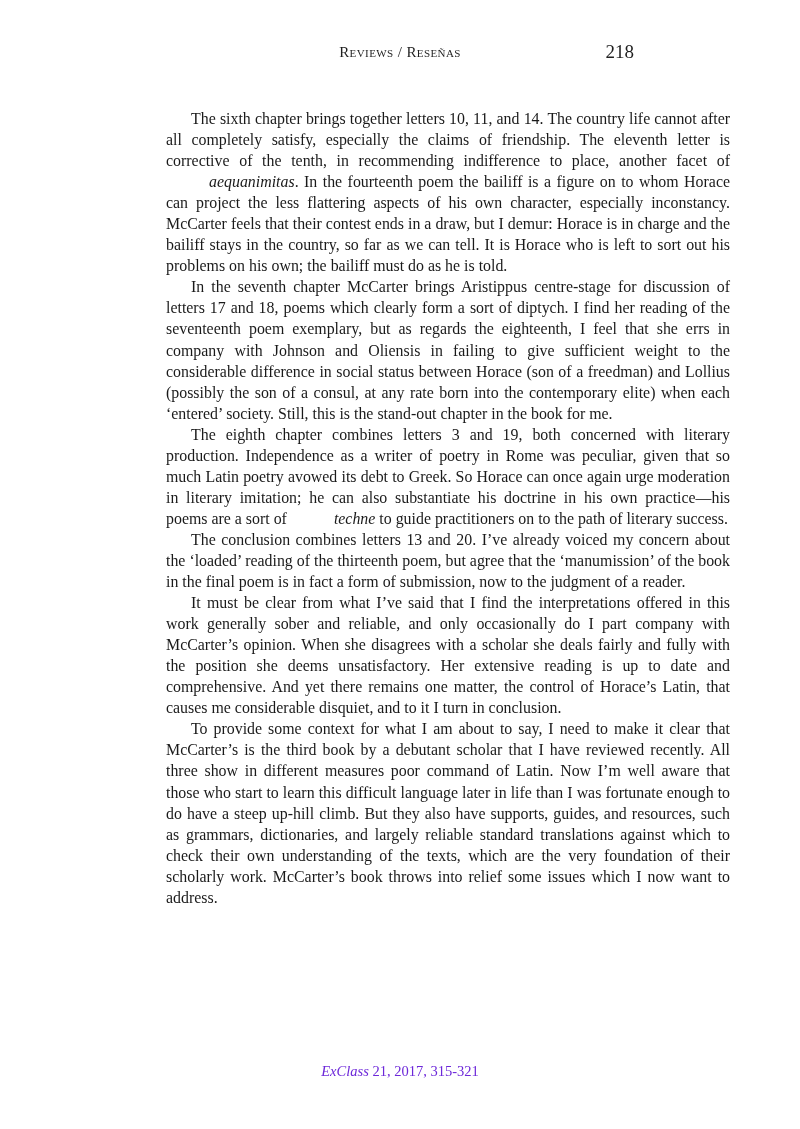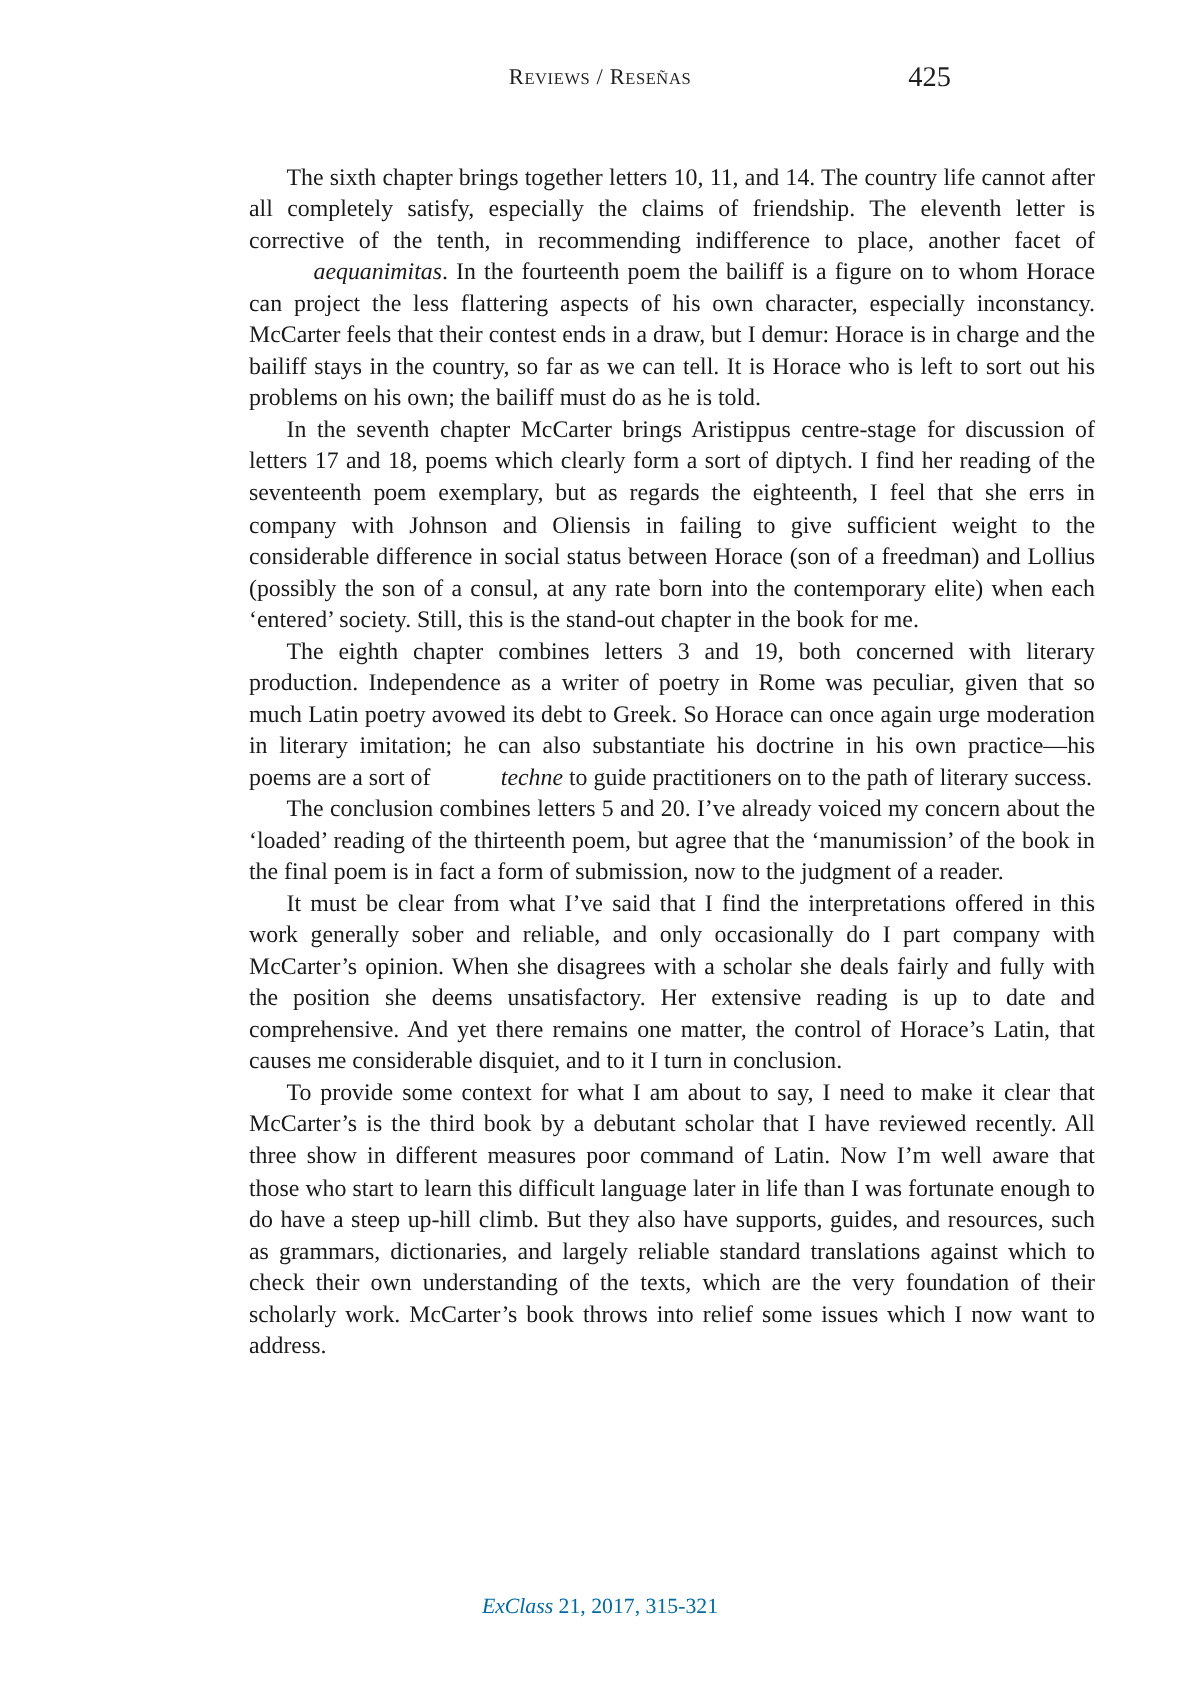--- a/index.html
+++ b/index.html
@@ -68,42 +68,42 @@
   }
 
   
   .footer {
     position: absolute;
     left: 118px;
     right: 118px;
     top: 1063px;
     text-align: center;
     font-size: 14.5px;
-    color: #0369a1;
+    color: #6d28d9;
   }
   .footer .jrnl {
     font-style: italic;
   }
 </style>
 </head>
 <body>
 
 <div class="page">
 
   <div class="running-head">
     <div class="running-head-title">Reviews / Reseñas</div>
-    <div class="running-head-folio">425</div>
+    <div class="running-head-folio">218</div>
   </div>
 
   <div class="textblock">
 
   <p class="para">The sixth chapter brings together letters 10, 11, and 14. The country life cannot after all completely satisfy, especially the claims of friendship. The eleventh letter is corrective of the tenth, in recommending indifference to place, another facet of <i>aequanimitas</i>. In the fourteenth poem the bailiff is a figure on to whom Horace can project the less flattering aspects of his own character, especially inconstancy. McCarter feels that their contest ends in a draw, but I demur: Horace is in charge and the bailiff stays in the country, so far as we can tell. It is Horace who is left to sort out his problems on his own; the bailiff must do as he is told.</p>
       <p class="para">In the seventh chapter McCarter brings Aristippus centre-stage for discussion of letters 17 and 18, poems which clearly form a sort of diptych. I find her reading of the seventeenth poem exemplary, but as regards the eighteenth, I feel that she errs in company with Johnson and Oliensis in failing to give sufficient weight to the considerable difference in social status between Horace (son of a freedman) and Lollius (possibly the son of a consul, at any rate born into the contemporary elite) when each ‘entered’ society. Still, this is the stand-out chapter in the book for me.</p>
       <p class="para">The eighth chapter combines letters 3 and 19, both concerned with literary production. Independence as a writer of poetry in Rome was peculiar, given that so much Latin poetry avowed its debt to Greek. So Horace can once again urge moderation in literary imitation; he can also substantiate his doctrine in his own practice—his poems are a sort of <i>techne</i> to guide practitioners on to the path of literary success.</p>
-      <p class="para">The conclusion combines letters 5 and 20. I’ve already voiced my concern about the ‘loaded’ reading of the thirteenth poem, but agree that the ‘manumission’ of the book in the final poem is in fact a form of submission, now to the judgment of a reader.</p>
+      <p class="para">The conclusion combines letters 13 and 20. I’ve already voiced my concern about the ‘loaded’ reading of the thirteenth poem, but agree that the ‘manumission’ of the book in the final poem is in fact a form of submission, now to the judgment of a reader.</p>
       <p class="para">It must be clear from what I’ve said that I find the interpretations offered in this work generally sober and reliable, and only occasionally do I part company with McCarter’s opinion. When she disagrees with a scholar she deals fairly and fully with the position she deems unsatisfactory. Her extensive reading is up to date and comprehensive. And yet there remains one matter, the control of Horace’s Latin, that causes me considerable disquiet, and to it I turn in conclusion.</p>
       <p class="para">To provide some context for what I am about to say, I need to make it clear that McCarter’s is the third book by a debutant scholar that I have reviewed recently. All three show in different measures poor command of Latin. Now I’m well aware that those who start to learn this difficult language later in life than I was fortunate enough to do have a steep up-hill climb. But they also have supports, guides, and resources, such as grammars, dictionaries, and largely reliable standard translations against which to check their own understanding of the texts, which are the very foundation of their scholarly work. McCarter’s book throws into relief some issues which I now want to address.</p>
     </div>
 
   <div class="footer">
     <span class="jrnl">ExClass</span><span> 21, 2017, 315-321</span>
   </div>
 
 </div>
 

